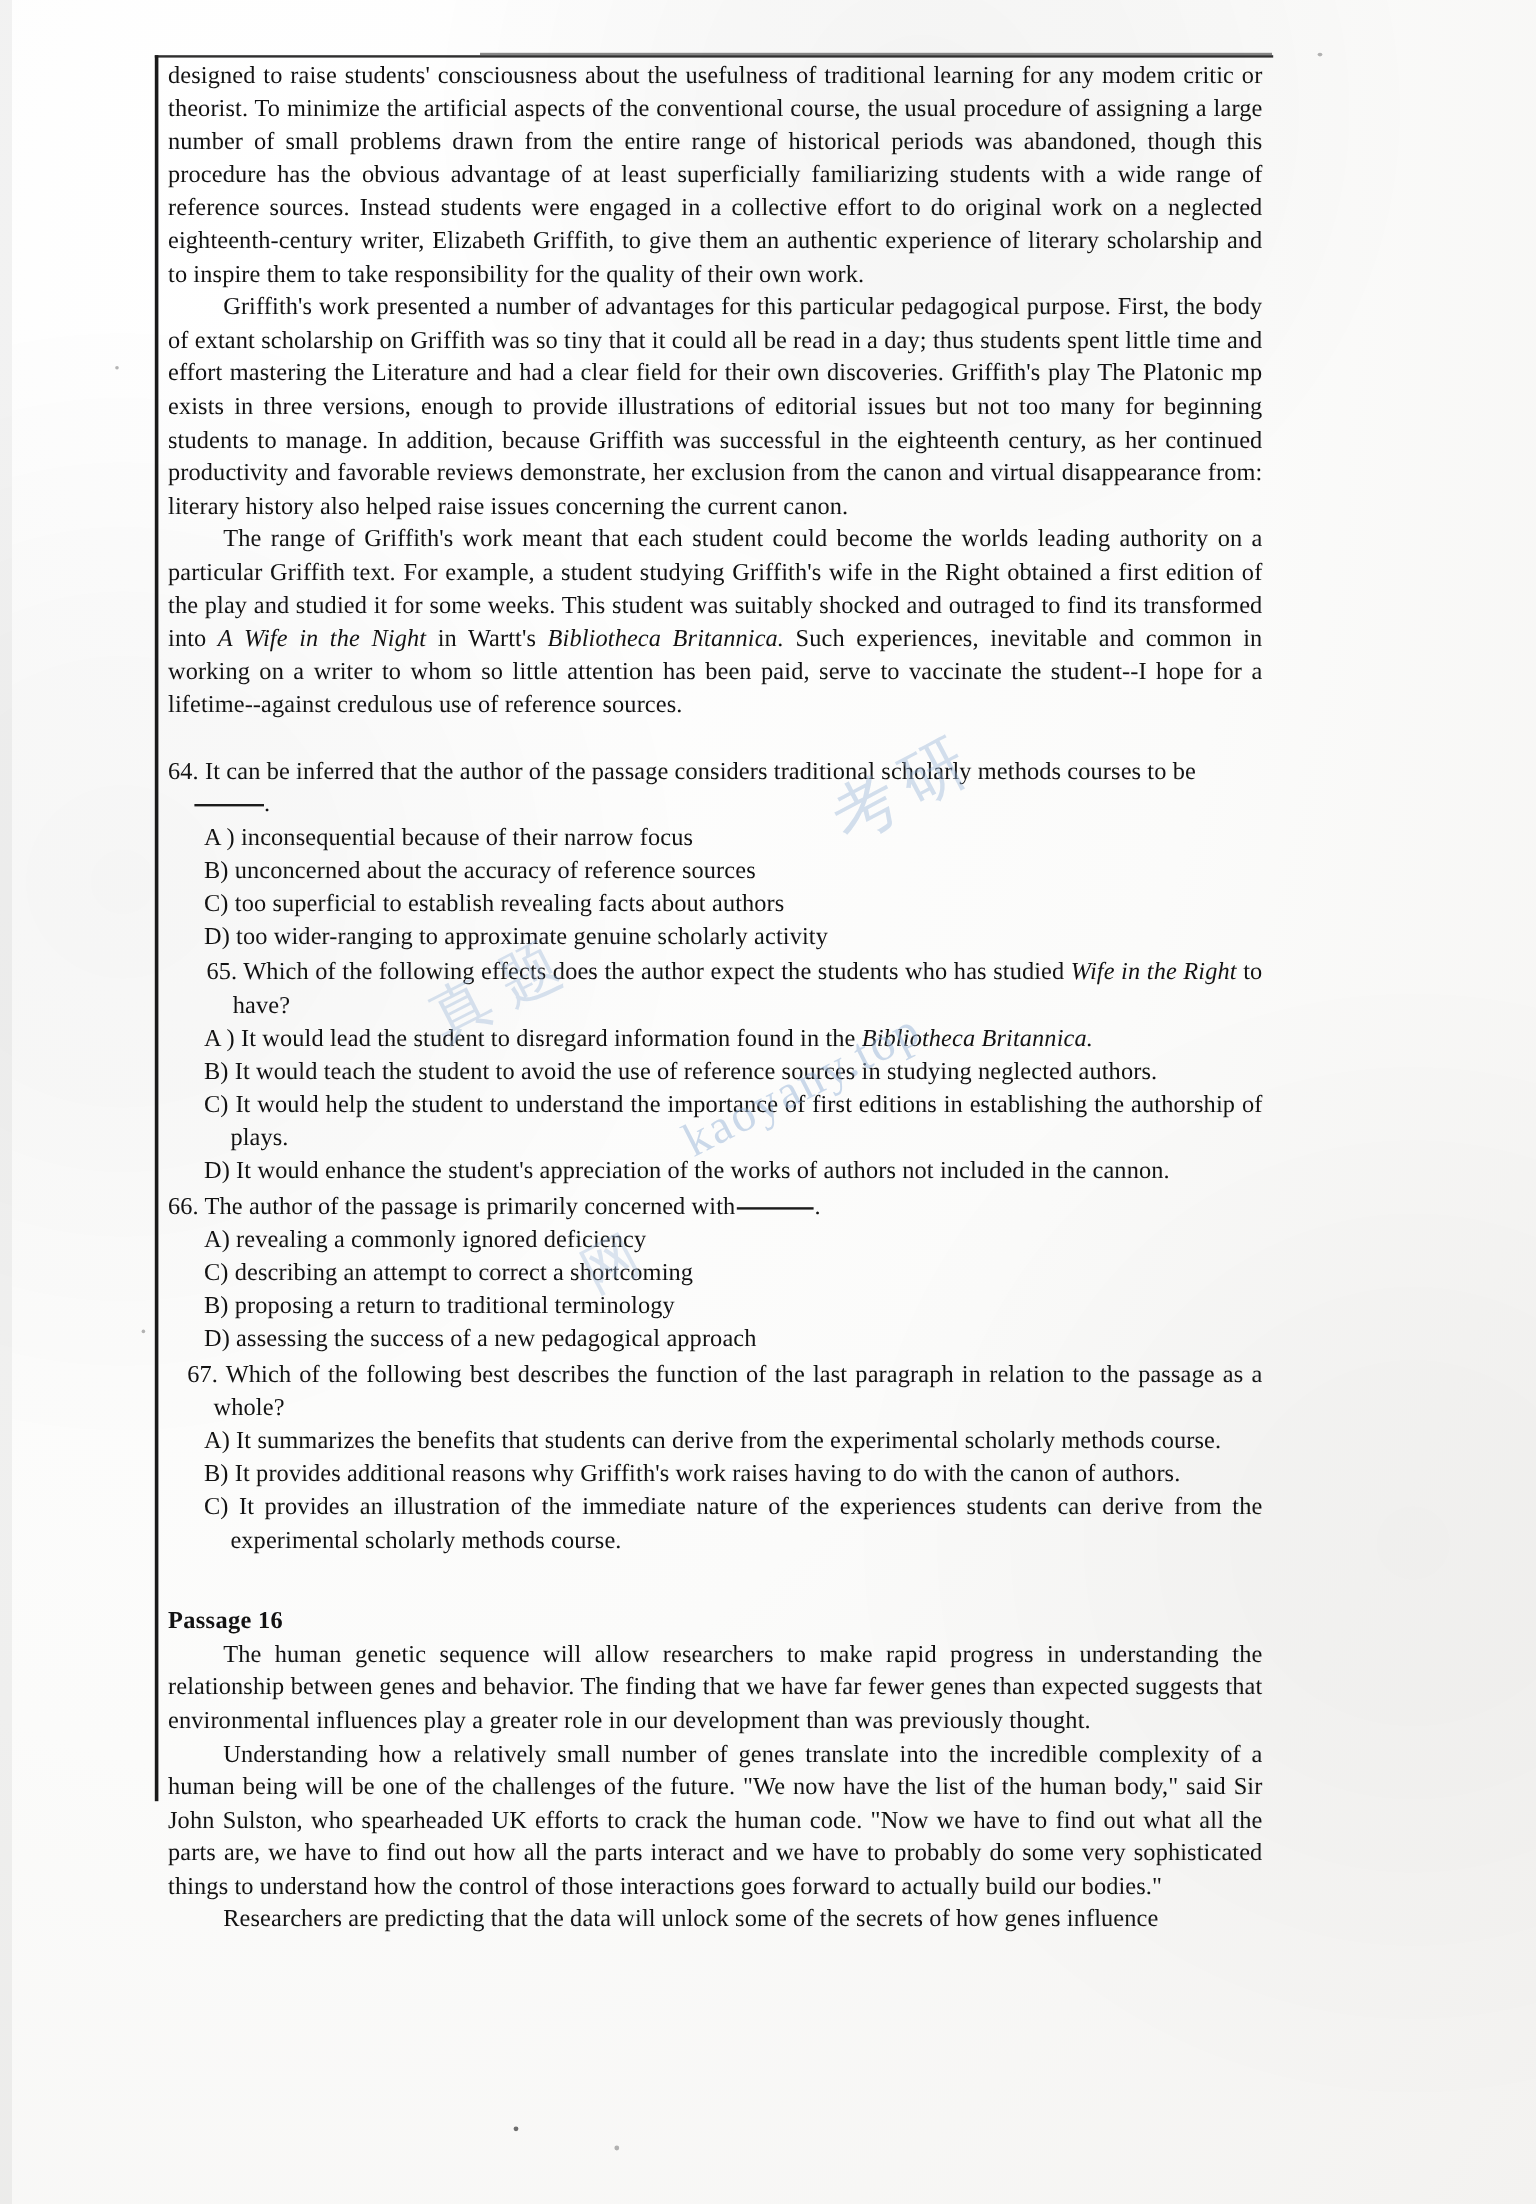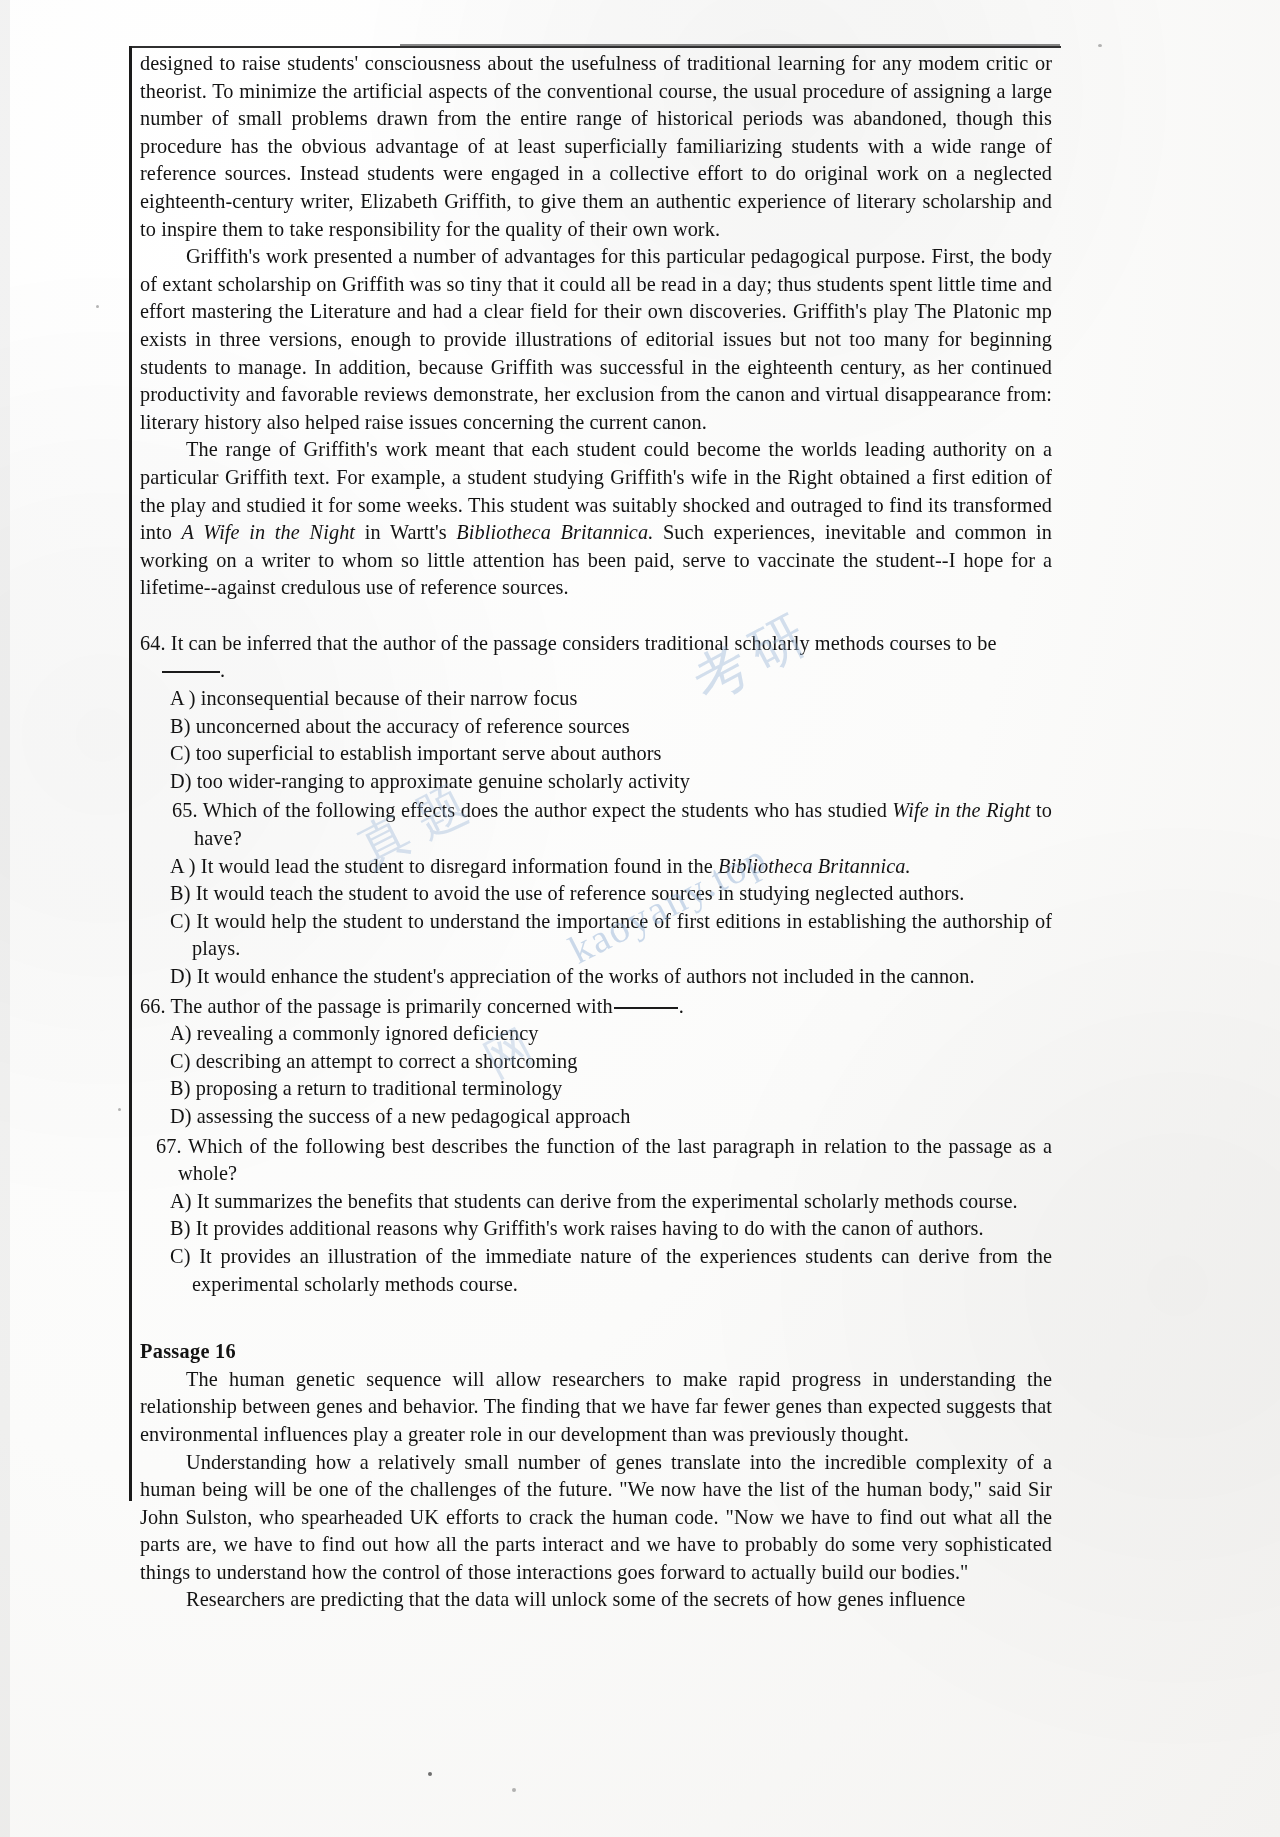--- a/index.html
+++ b/index.html
@@ -225,21 +225,21 @@
   <p class="para"><span>The range of Griffith's work meant that each student could become the worlds leading authority on a particular Griffith text. For example, a student studying Griffith's wife in the Right obtained a first edition of the play and studied it for some weeks. This student was suitably shocked and outraged to find its transformed into </span><i>A Wife in the Night</i><span> in Wartt's </span><i>Bibliotheca Britannica.</i><span> Such experiences, inevitable and common in working on a writer to whom so little attention has been paid, serve to vaccinate the student--I hope for a lifetime--against credulous use of reference sources.</span></p>
 
   <div class="gap-md"></div>
 
   <div class="q">
     <p class="q-num" style="padding-left:22px;"><span>64.</span> <span>It can be inferred that the author of the passage considers traditional scholarly methods courses to be</span></p>
     <p style="padding-left:22px;"><span class="blank-line"></span><span>.</span></p>
     <ul class="opts">
       <li>A ) inconsequential because of their narrow focus</li>
       <li>B) unconcerned about the accuracy of reference sources</li>
-      <li>C) too superficial to establish important serve about authors</li>
+      <li>C) too superficial to establish revealing facts about authors</li>
       <li>D) too wider-ranging to approximate genuine scholarly activity</li>
     </ul>
   </div>
 
   <div class="q">
     <p class="q-num" style="padding-left:22px;margin-left:32px;"><span>65.</span> <span>Which of the following effects does the author expect the students who has studied </span><i>Wife in the Right</i><span> to have?</span></p>
     <ul class="opts">
       <li><span>A ) It would lead the student to disregard information found in the </span><i>Bibliotheca Britannica.</i></li>
       <li>B) It would teach the student to avoid the use of reference sources in studying neglected authors.</li>
       <li>C) It would help the student to understand the importance of first editions in establishing the authorship of plays.</li>

